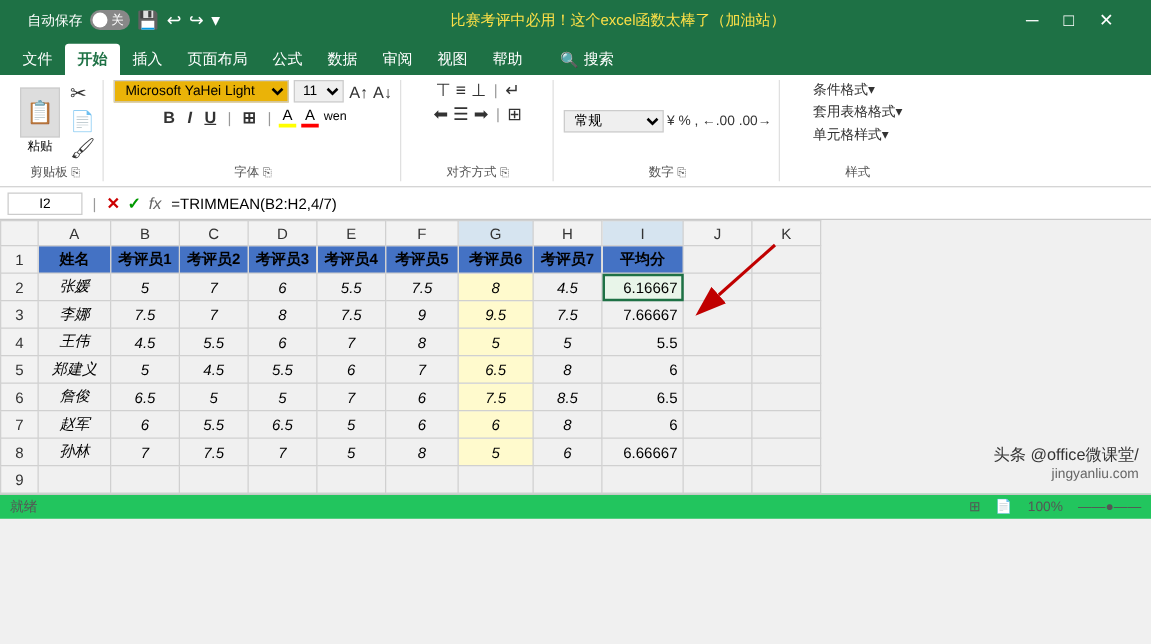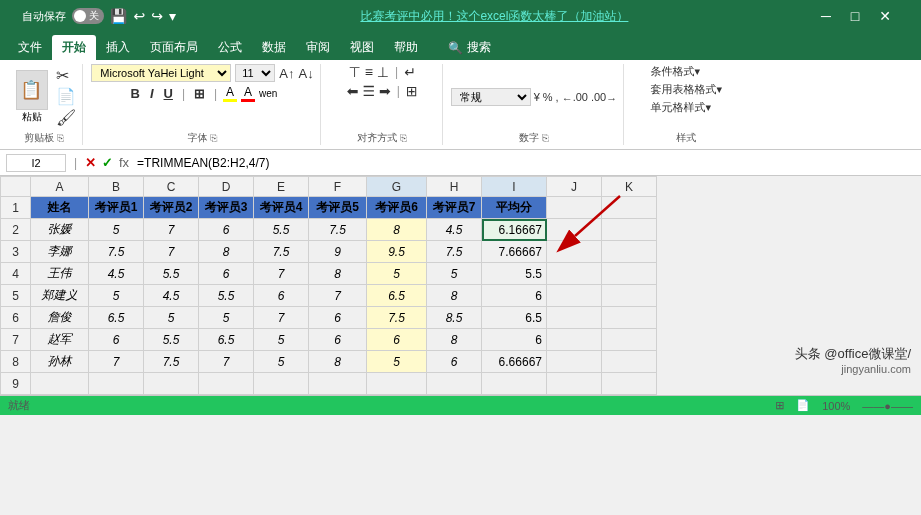--- a/index.html
+++ b/index.html
@@ -27,21 +27,21 @@
       padding: 0 2px;
     }
     .toggle-knob {
       width: 12px; height: 12px;
       background: white;
       border-radius: 50%;
       margin-left: 0;
     }
     .toggle-off-label { color: white; font-size: 10px; margin-left: 3px; }
     .tb-icon { color: white; font-size: 14px; cursor: pointer; }
-    .title-center { flex: 1; text-align: center; font-size: 12px; color: #5eead4; text-decoration: underline; }
+    .title-center { flex: 1; text-align: center; font-size: 12px; color: #fde047; }
     .title-right { display: flex; gap: 4px; align-items: center; }
     .win-btn { color: white; padding: 0 8px; font-size: 14px; cursor: pointer; }
 
     
     #ribbon-tabs {
       background: #1e7145;
       height: 28px;
       display: flex;
       align-items: flex-end;
       padding: 0 8px;
@@ -105,21 +105,21 @@
     .mini-icon { font-size: 16px; cursor: pointer; color: #333; }
 
     
     .font-group-content { display: flex; flex-direction: column; gap: 3px; }
     .font-row1 { display: flex; align-items: center; gap: 4px; }
     .font-select {
       border: 1px solid #ccc;
       padding: 1px 4px;
       font-size: 11px;
       width: 140px;
-      background: #fef9c3;
+      background: #eab308;
     }
     .font-size-select {
       border: 1px solid #ccc;
       padding: 1px 2px;
       font-size: 11px;
       width: 40px;
     }
     .font-size-btn { font-size: 13px; cursor: pointer; color: #333; }
     .font-row2 { display: flex; align-items: center; gap: 4px; }
     .fmt-btn { font-size: 13px; font-weight: bold; cursor: pointer; padding: 1px 3px; color: #333; }
@@ -233,21 +233,21 @@
       gap: 8px;
     }
     .status-right { margin-left: auto; display: flex; gap: 12px; align-items: center; }
 
     .corner-cell { background: #f2f2f2; }
 
     td { height: 22px; }
 
     .watermark {
       position: absolute;
-      bottom: 20px;
+      bottom: 10px;
       right: 10px;
       font-size: 11px;
       color: rgba(0,0,0,0.5);
       display: flex;
       flex-direction: column;
       align-items: flex-end;
     }
     .watermark-line1 { font-size: 13px; color: #333; }
     .watermark-line2 { font-size: 11px; color: #666; }
 
@@ -405,21 +405,21 @@
   </div>
 
 </div>
 
 <div id="formula-bar">
   <input class="cell-ref" type="text" value="I2" readonly="" style="">
   <span class="formula-divider">|</span>
   <div class="formula-icons">
     <span style="color:#c00; font-weight:bold;">✕</span>
     <span style="color:#090; font-weight:bold;">✓</span>
-    <span style="">fx</span>
+    <span style="font-style:italic;">fx</span>
   </div>
   <input class="formula-input" type="text" value="=TRIMMEAN(B2:H2,4/7)" style="">
 </div>
 
 <div id="sheet-area" style="position:relative; overflow:hidden;">
   <table>
     <colgroup>
       <col style="width:30px;">
       <col style="width:58px;">
       <col style="width:55px;">

